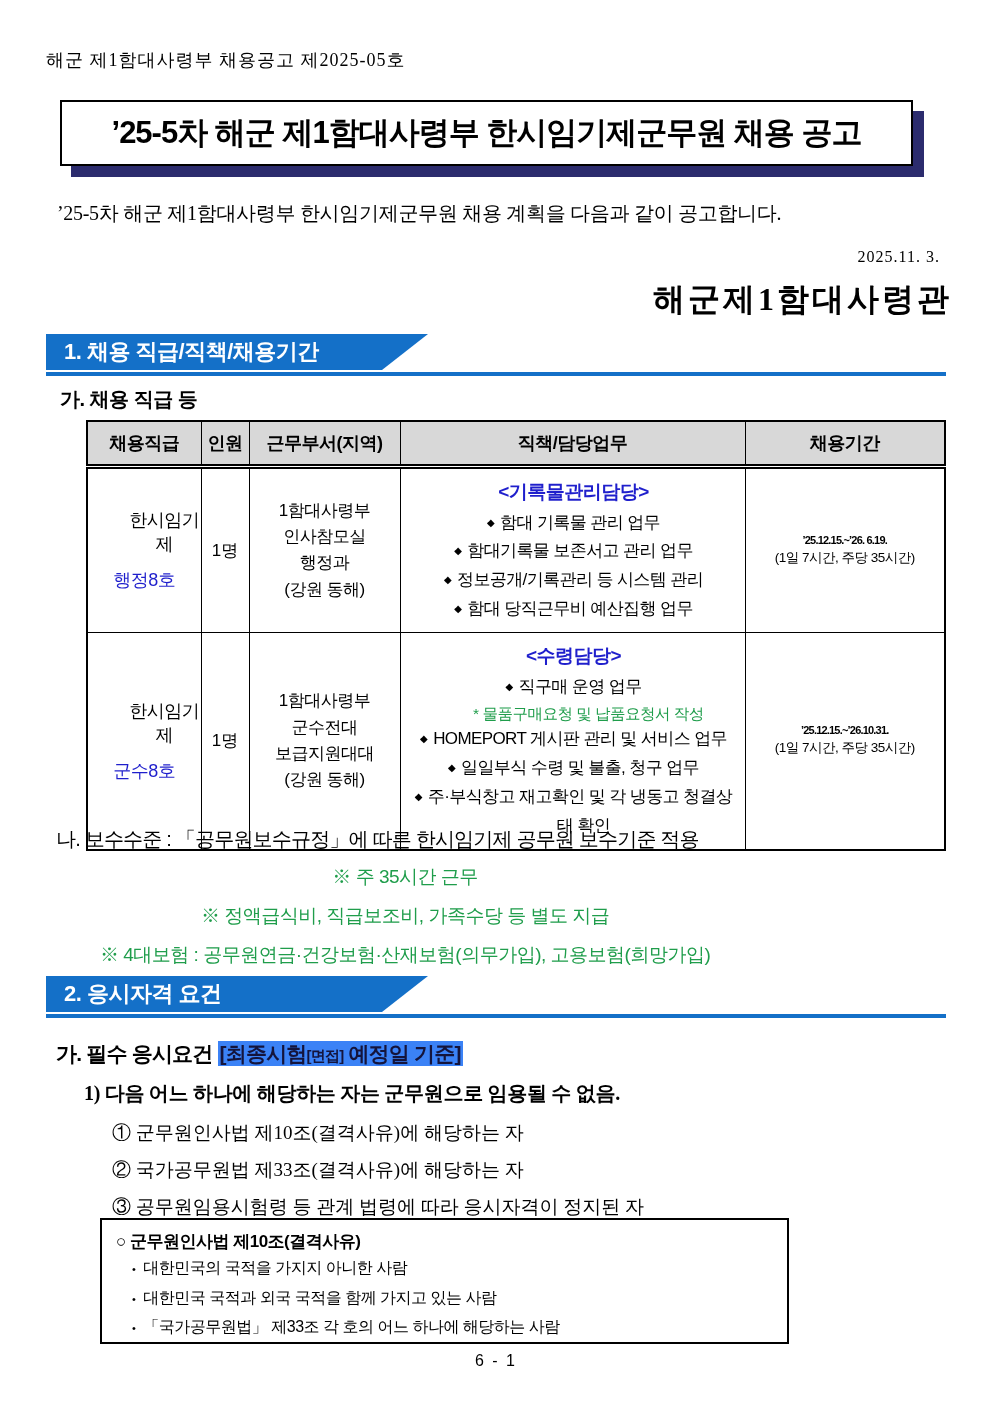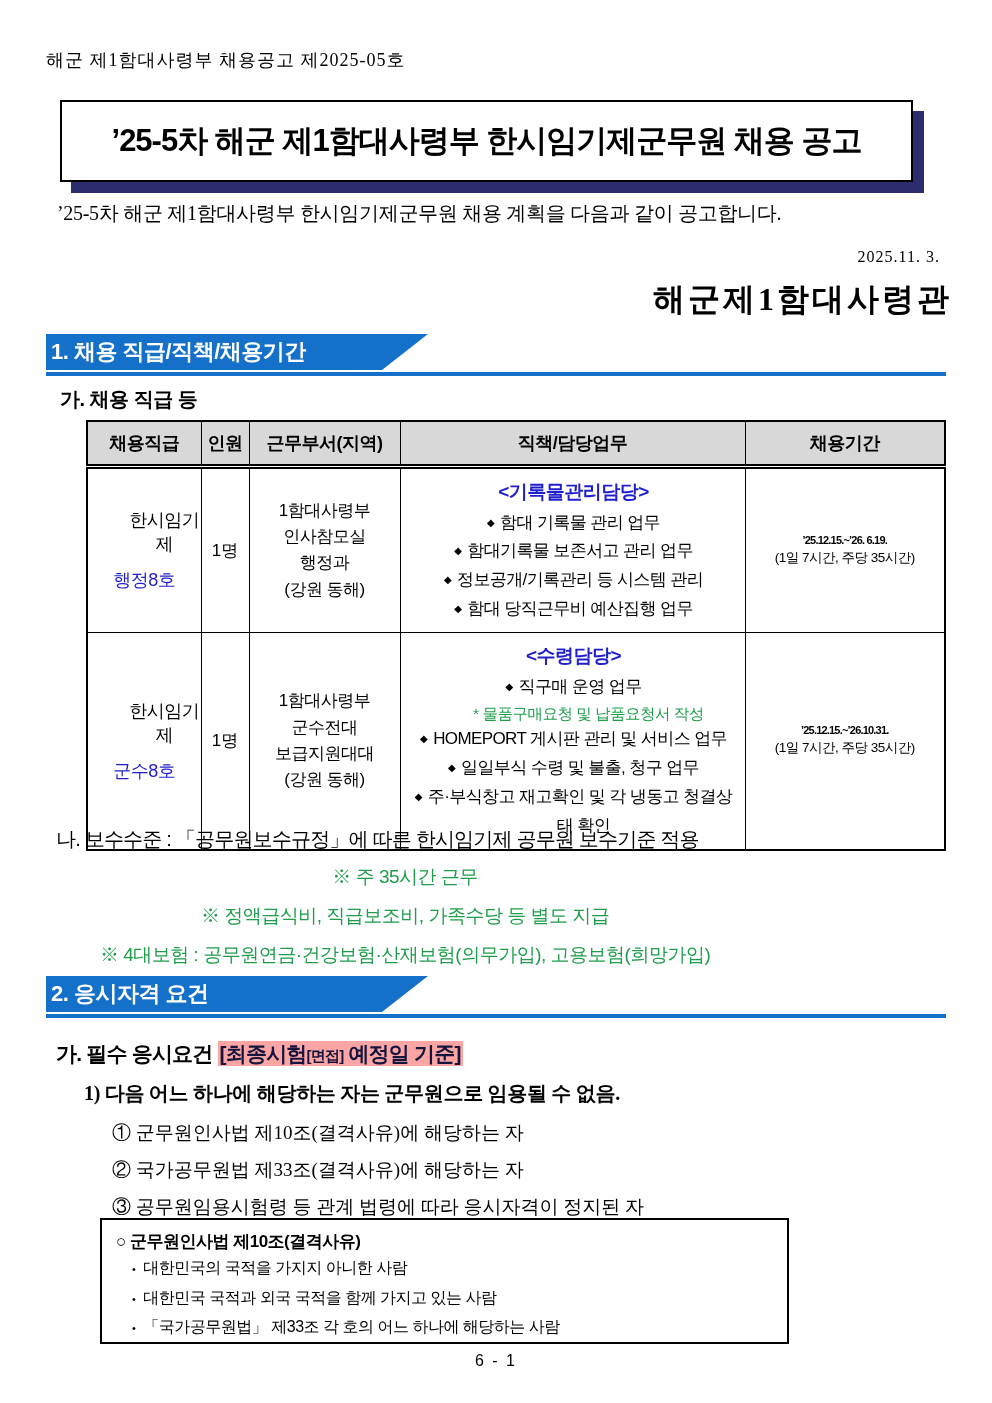--- a/index.html
+++ b/index.html
@@ -12,21 +12,21 @@
   .serif { font-family:"Liberation Serif", serif; }
 
   
   .doc-number {
     position:absolute; left:46px; top:48px;
     font-size:18px; letter-spacing:1px;
   }
 
   
   .title-box {
-    position:absolute; left:60px; top:100px; width:853px; height:82px;
+    position:absolute; left:60px; top:100px; width:853px; height:66px;
     background:#fff; border:2px solid #000;
     box-shadow:11px 11px 0 #2C2C6E;
     display:flex; align-items:center; justify-content:center;
   }
   .title-box .title-text {
     font-size:31px; font-weight:800; letter-spacing:-1px;
   }
 
   .intro {
     position:absolute; left:57px; top:200px; width:900px;
@@ -40,21 +40,21 @@
     position:absolute; right:40px; top:278px;
     font-size:32px; font-weight:700; letter-spacing:3px;
   }
 
   
   .sec-banner-wrap { position:absolute; left:46px; right:46px; }
   .sec1 { top:334px; }
   .sec2 { top:976px; }
   .sec-banner {
     width:382px; height:36px; background:#1470C8; color:#fff;
-    font-size:22px; font-weight:800; line-height:36px; padding-left:5px;
+    font-size:22px; font-weight:800; line-height:36px; padding-left:18px;
     clip-path:polygon(0 0, 100% 0, calc(100% - 46px) 100%, 0 100%);
     letter-spacing:-0.5px;
   }
   .sec-underline {
     width:100%; height:4px; background:#1470C8; margin-top:2px;
   }
 
   .sub-a1 {
     position:absolute; left:60px; top:386px;
     font-size:20px; font-weight:800; letter-spacing:-0.5px;
@@ -94,21 +94,21 @@
     font-size:20px; font-weight:400; letter-spacing:-0.8px;
   }
   .pay-notes { position:absolute; left:100px; top:858px; }
   .pay-note { color:#1F9D4B; font-size:19px; line-height:2.05; letter-spacing:-0.5px;text-align:center; }
 
   
   .sub-a2 {
     position:absolute; left:56px; top:1040px;
     font-size:21px; font-weight:800; letter-spacing:-0.8px;
   }
-  .hl { background:#fca5a5; color:#14143C; padding:1px 2px; }
+  .hl { background:#3b82f6; color:#14143C; padding:1px 2px; }
   .hl-small { font-size:15px; }
 
   .lead-1 {
     position:absolute; left:84px; top:1080px;
     font-size:20px; font-weight:600; letter-spacing:-0.3px;
   }
   .num-items { position:absolute; left:112px; top:1114px; }
   .num-item { font-size:19px; line-height:1.95; letter-spacing:0px; }
 
   .law-box {

